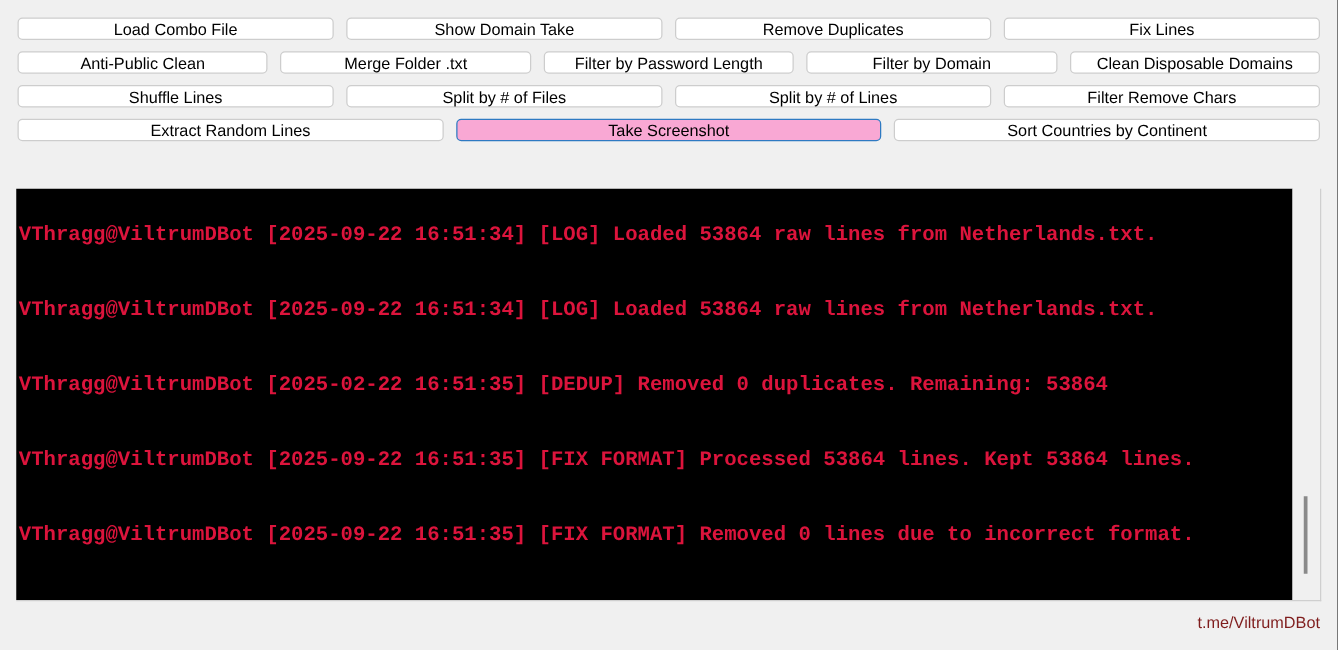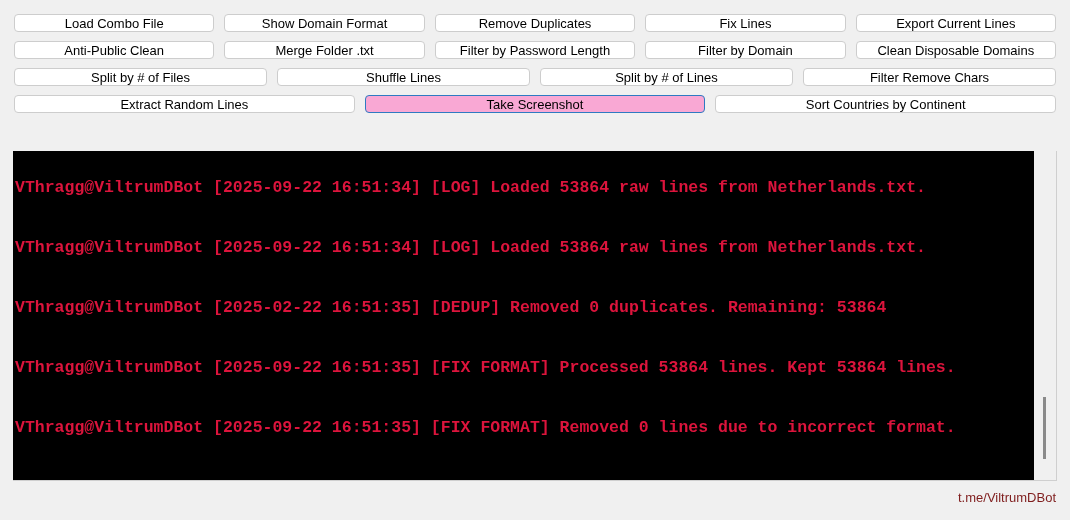--- a/index.html
+++ b/index.html
@@ -93,35 +93,34 @@
     line-height: 16px;
     color: #7f1d1d;
   }
 </style>
 </head>
 <body>
 
 <div class="toolbar">
   <div class="btn-row">
     <button class="btn">Load Combo File</button>
-    <button class="btn">Show Domain Format</button>
+    <button class="btn">Show Domain Take</button>
     <button class="btn">Remove Duplicates</button>
     <button class="btn">Fix Lines</button>
-    <button class="btn">Export Current Lines</button>
   </div>
   <div class="btn-row">
     <button class="btn">Anti-Public Clean</button>
     <button class="btn">Merge Folder .txt</button>
     <button class="btn">Filter by Password Length</button>
     <button class="btn">Filter by Domain</button>
     <button class="btn">Clean Disposable Domains</button>
   </div>
   <div class="btn-row">
+    <button class="btn">Shuffle Lines</button>
     <button class="btn">Split by # of Files</button>
-    <button class="btn">Shuffle Lines</button>
     <button class="btn">Split by # of Lines</button>
     <button class="btn">Filter Remove Chars</button>
   </div>
   <div class="btn-row">
     <button class="btn">Extract Random Lines</button>
     <button class="btn active">Take Screenshot</button>
     <button class="btn">Sort Countries by Continent</button>
   </div>
 </div>
 

